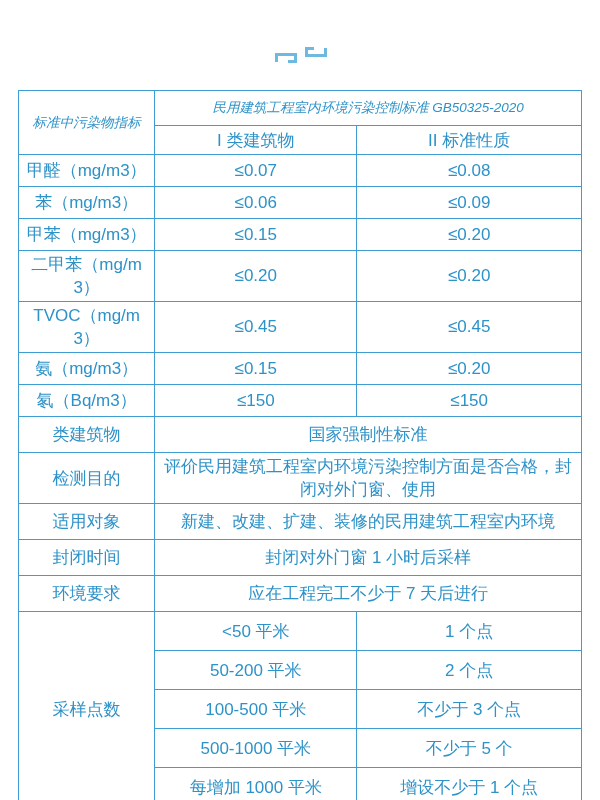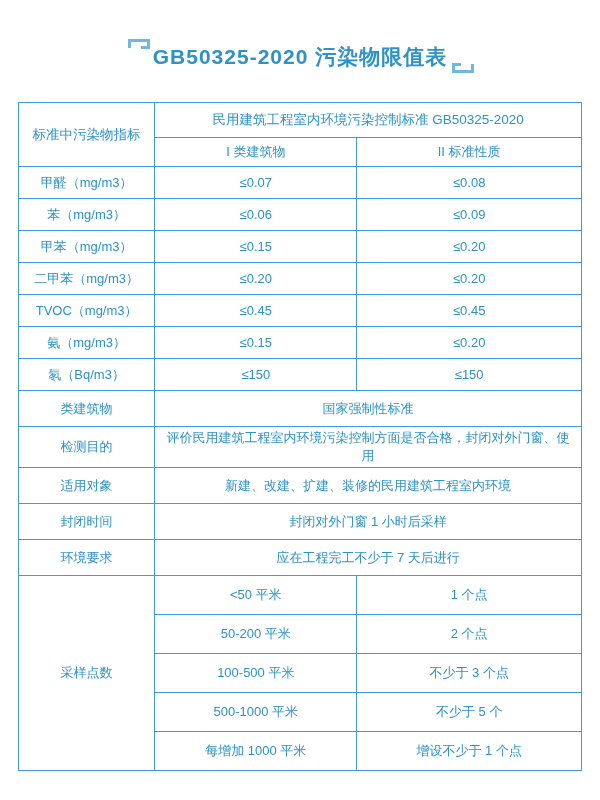--- a/index.html
+++ b/index.html
@@ -28,48 +28,47 @@
 
   table.main {
     width: 564px;
     margin: 30px auto 0 auto;
     border-collapse: collapse;
     table-layout: fixed;
   }
   table.main td {
     border: 1px solid #3e9ed3;
     color: #2d92c8;
-    font-size: 13px;
+    font-size: 17px;
     text-align: center;
     vertical-align: middle;
     padding: 2px 6px;
     word-break: break-all;
   }
   col.c1 { width: 24.2%; }
   col.c2 { width: 35.9%; }
   col.c3 { width: 39.9%; }
 
   tr.row-h1 { height: 35px; }
-  tr.row-h1 td { font-size: 13.5px; }
+  tr.row-h1 td { font-size: 13.5px; font-style: italic; }
   tr.row-h2 { height: 29px; }
   tr.row-pollutant { height: 32px; }
   tr.row-info { height: 36px; }
   tr.row-sampling { height: 39px; }
 </style>
 </head>
 <body>
 
 <div class="title-wrap">
   <div class="page-title">
     <span class="bracket bracket-tl">
       <svg width="24" height="17" viewBox="0 0 24 17">
         <path d="M2.5 10 V2.5 H21.5 V9.5 H14" fill="none" stroke="#6fb9e0" stroke-width="3"></path>
       </svg>
     </span>
-    <span>GB50325-2020 污染物限值表</span>
     <span class="bracket bracket-br">
       <svg width="24" height="17" viewBox="0 0 24 17">
         <path d="M2.5 10 V2.5 H21.5 V9.5 H14" fill="none" stroke="#6fb9e0" stroke-width="3"></path>
       </svg>
     </span>
   </div>
 </div>
 
 <table class="main">
   <colgroup>

